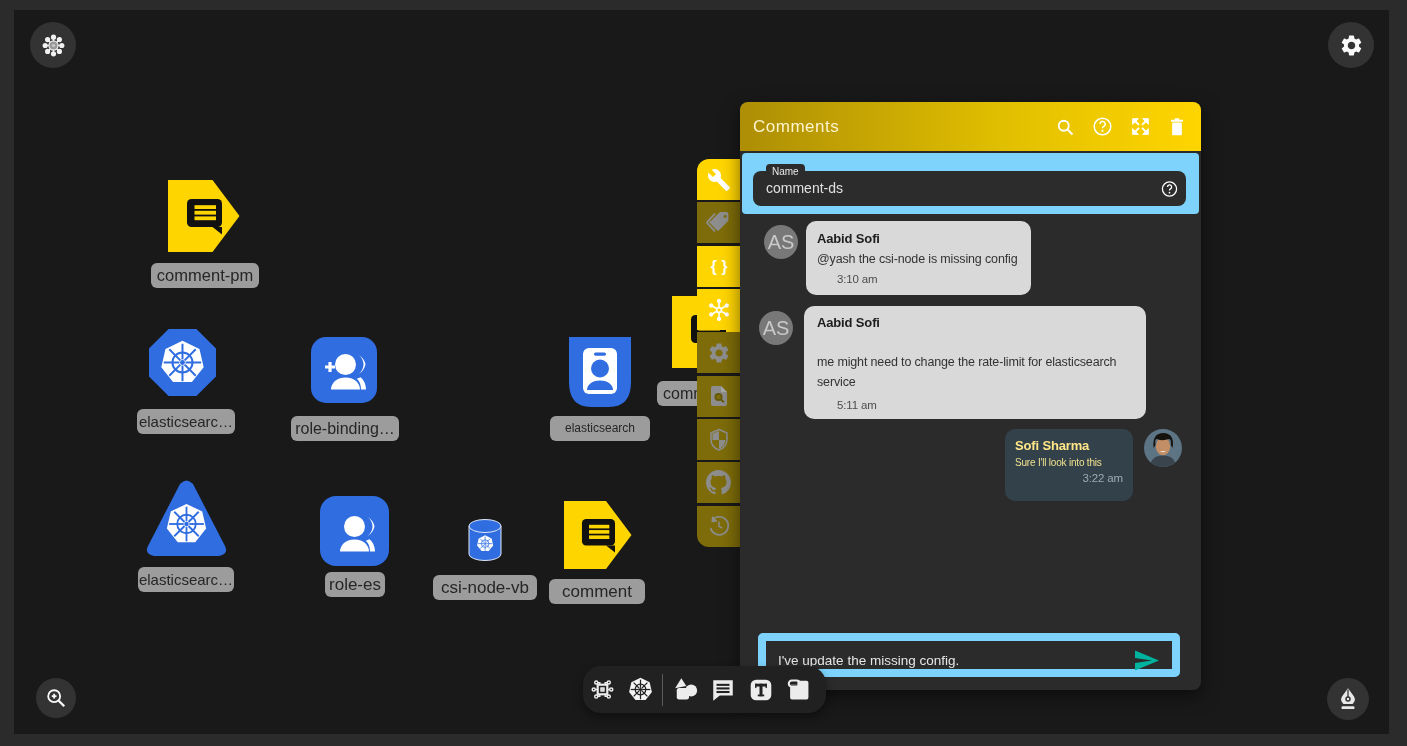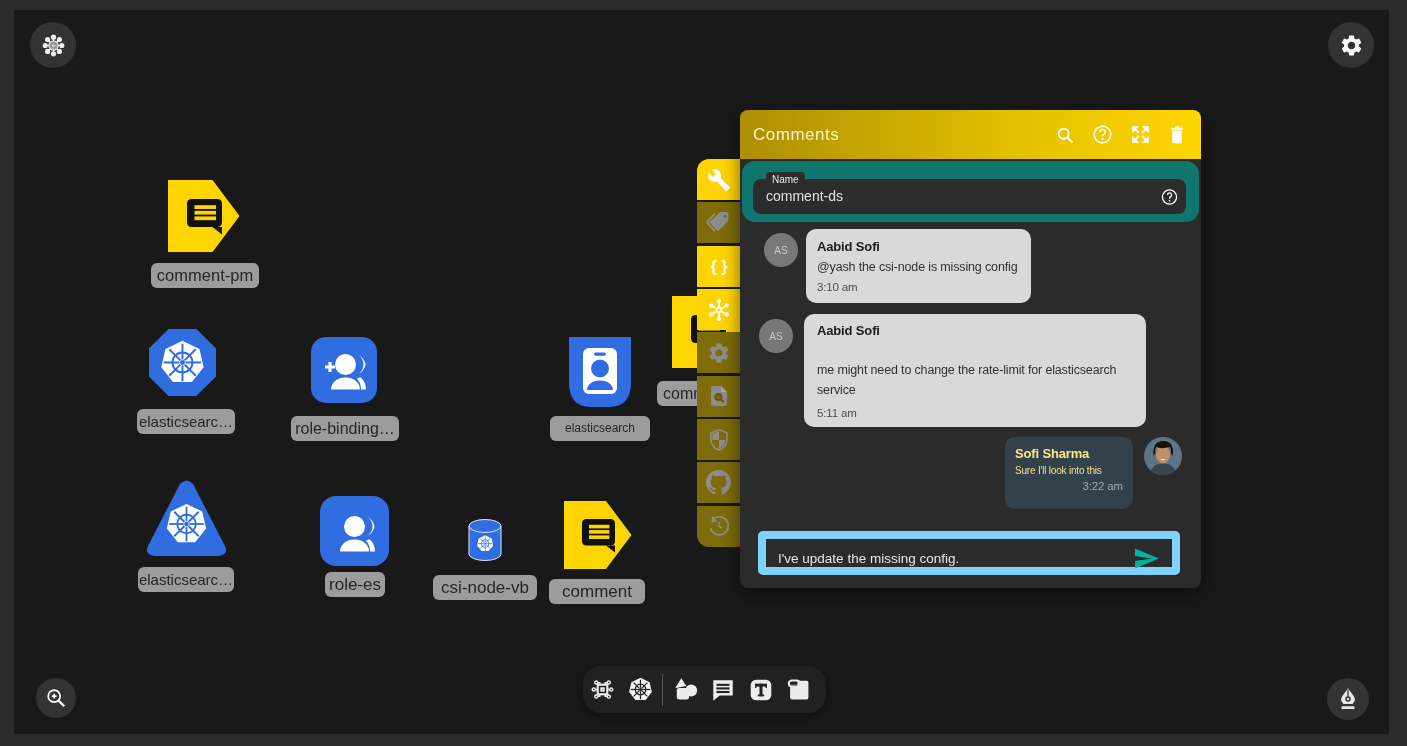--- a/index.html
+++ b/index.html
@@ -11,37 +11,37 @@
   .node { position:absolute; }
   .nlabel { position:absolute; background:#9c9c9c; color:#262626; font-size:17px; height:25px; line-height:25px;
     text-align:center; border-radius:6px; white-space:nowrap; transform:translateX(-50%); overflow:hidden; }
   
   .vtb { position:absolute; left:697px; top:159px; width:43px; }
   .vtile { width:43px; height:41px; margin-bottom:2.35px; background:#7d6c09; display:flex; align-items:center; justify-content:center; }
   .vtile.on { background:#ffd500; }
   .vtile:first-child { border-radius:12px 0 0 0; }
   .vtile:last-child { border-radius:0 0 0 12px; margin-bottom:0; }
   
-  #panel { position:absolute; left:740px; top:110px; width:461px; height:478px;
+  #panel { position:absolute; left:740px; top:102px; width:461px; height:588px;
     background:#2b2b2b; border-radius:8px; box-shadow:0 6px 18px rgba(0,0,0,.5); }
   #phead { position:absolute; left:0; top:0; right:0; height:49px; border-radius:8px 8px 0 0;
     background:linear-gradient(90deg,#ad8e05 0%, #e3c100 60%, #ffd500 100%);
     display:flex; align-items:center; }
   #phead .title { color:#fdf3cd; font-size:17px; margin-left:13px; letter-spacing:.5px; }
   #phead .hicons { margin-left:auto; display:flex; align-items:center; gap:17px; margin-right:15px; }
-  #ysec { position:absolute; left:2px; right:2px; top:51px; height:61px; background:#0f766e; border-radius:13px; }
+  #ysec { position:absolute; left:2px; right:2px; top:51px; height:61px; background:#7dd3fc; border-radius:4px; }
   #nameinput { position:absolute; left:11px; right:13px; top:18px; height:35px; background:#2c2c2c; border-radius:8px; }
   #namechip { position:absolute; left:13px; top:-7px; background:#2c2c2c; color:#e8e8e8; font-size:10px; padding:2px 6px; border-radius:4px 4px 0 0; }
   #nameinput .val { position:absolute; left:13px; top:9px; color:#e0e0e0; font-size:14px; }
   #nameinput .q { position:absolute; right:8px; top:50%; transform:translateY(-50%); }
   .avatar { position:absolute; width:34px; height:34px; border-radius:50%; background:#787878; color:#c9c9c9;
-    display:flex; align-items:center; justify-content:center; font-size:10px; }
+    display:flex; align-items:center; justify-content:center; font-size:20px; }
   .bubble { position:absolute; background:#d9d9d9; border-radius:10px; color:#333; font-size:12.5px; letter-spacing:-0.15px; }
   .bubble .bname { font-weight:bold; color:#1d1d1d; font-size:13px; }
-  .bubble .btime { font-size:11.5px; color:#4d4d4d; }
+  .bubble .btime { font-size:11.5px; color:#4d4d4d;margin-left:20px; }
   .bubble.dark { background:#32414a; color:#efe18d; }
   .bubble.dark .bname { color:#ffe687; }
   .bubble.dark .btime { color:#9fabb1; text-align:right; }
   #sendbox { position:absolute; left:18px; right:21px; bottom:13px; height:44px;
     border:8px solid #7dd3fc; border-radius:5px; }
   #sendbox .txt { position:absolute; left:12px; top:12px; color:#e6e6e6; font-size:13.5px; }
   #sendbox svg { position:absolute; right:12px; top:9px; }
   
   #btb { position:absolute; left:583px; top:666px; width:243px; height:47px; background:#212121;
     border-radius:18px; display:flex; align-items:center; justify-content:center; gap:0;

